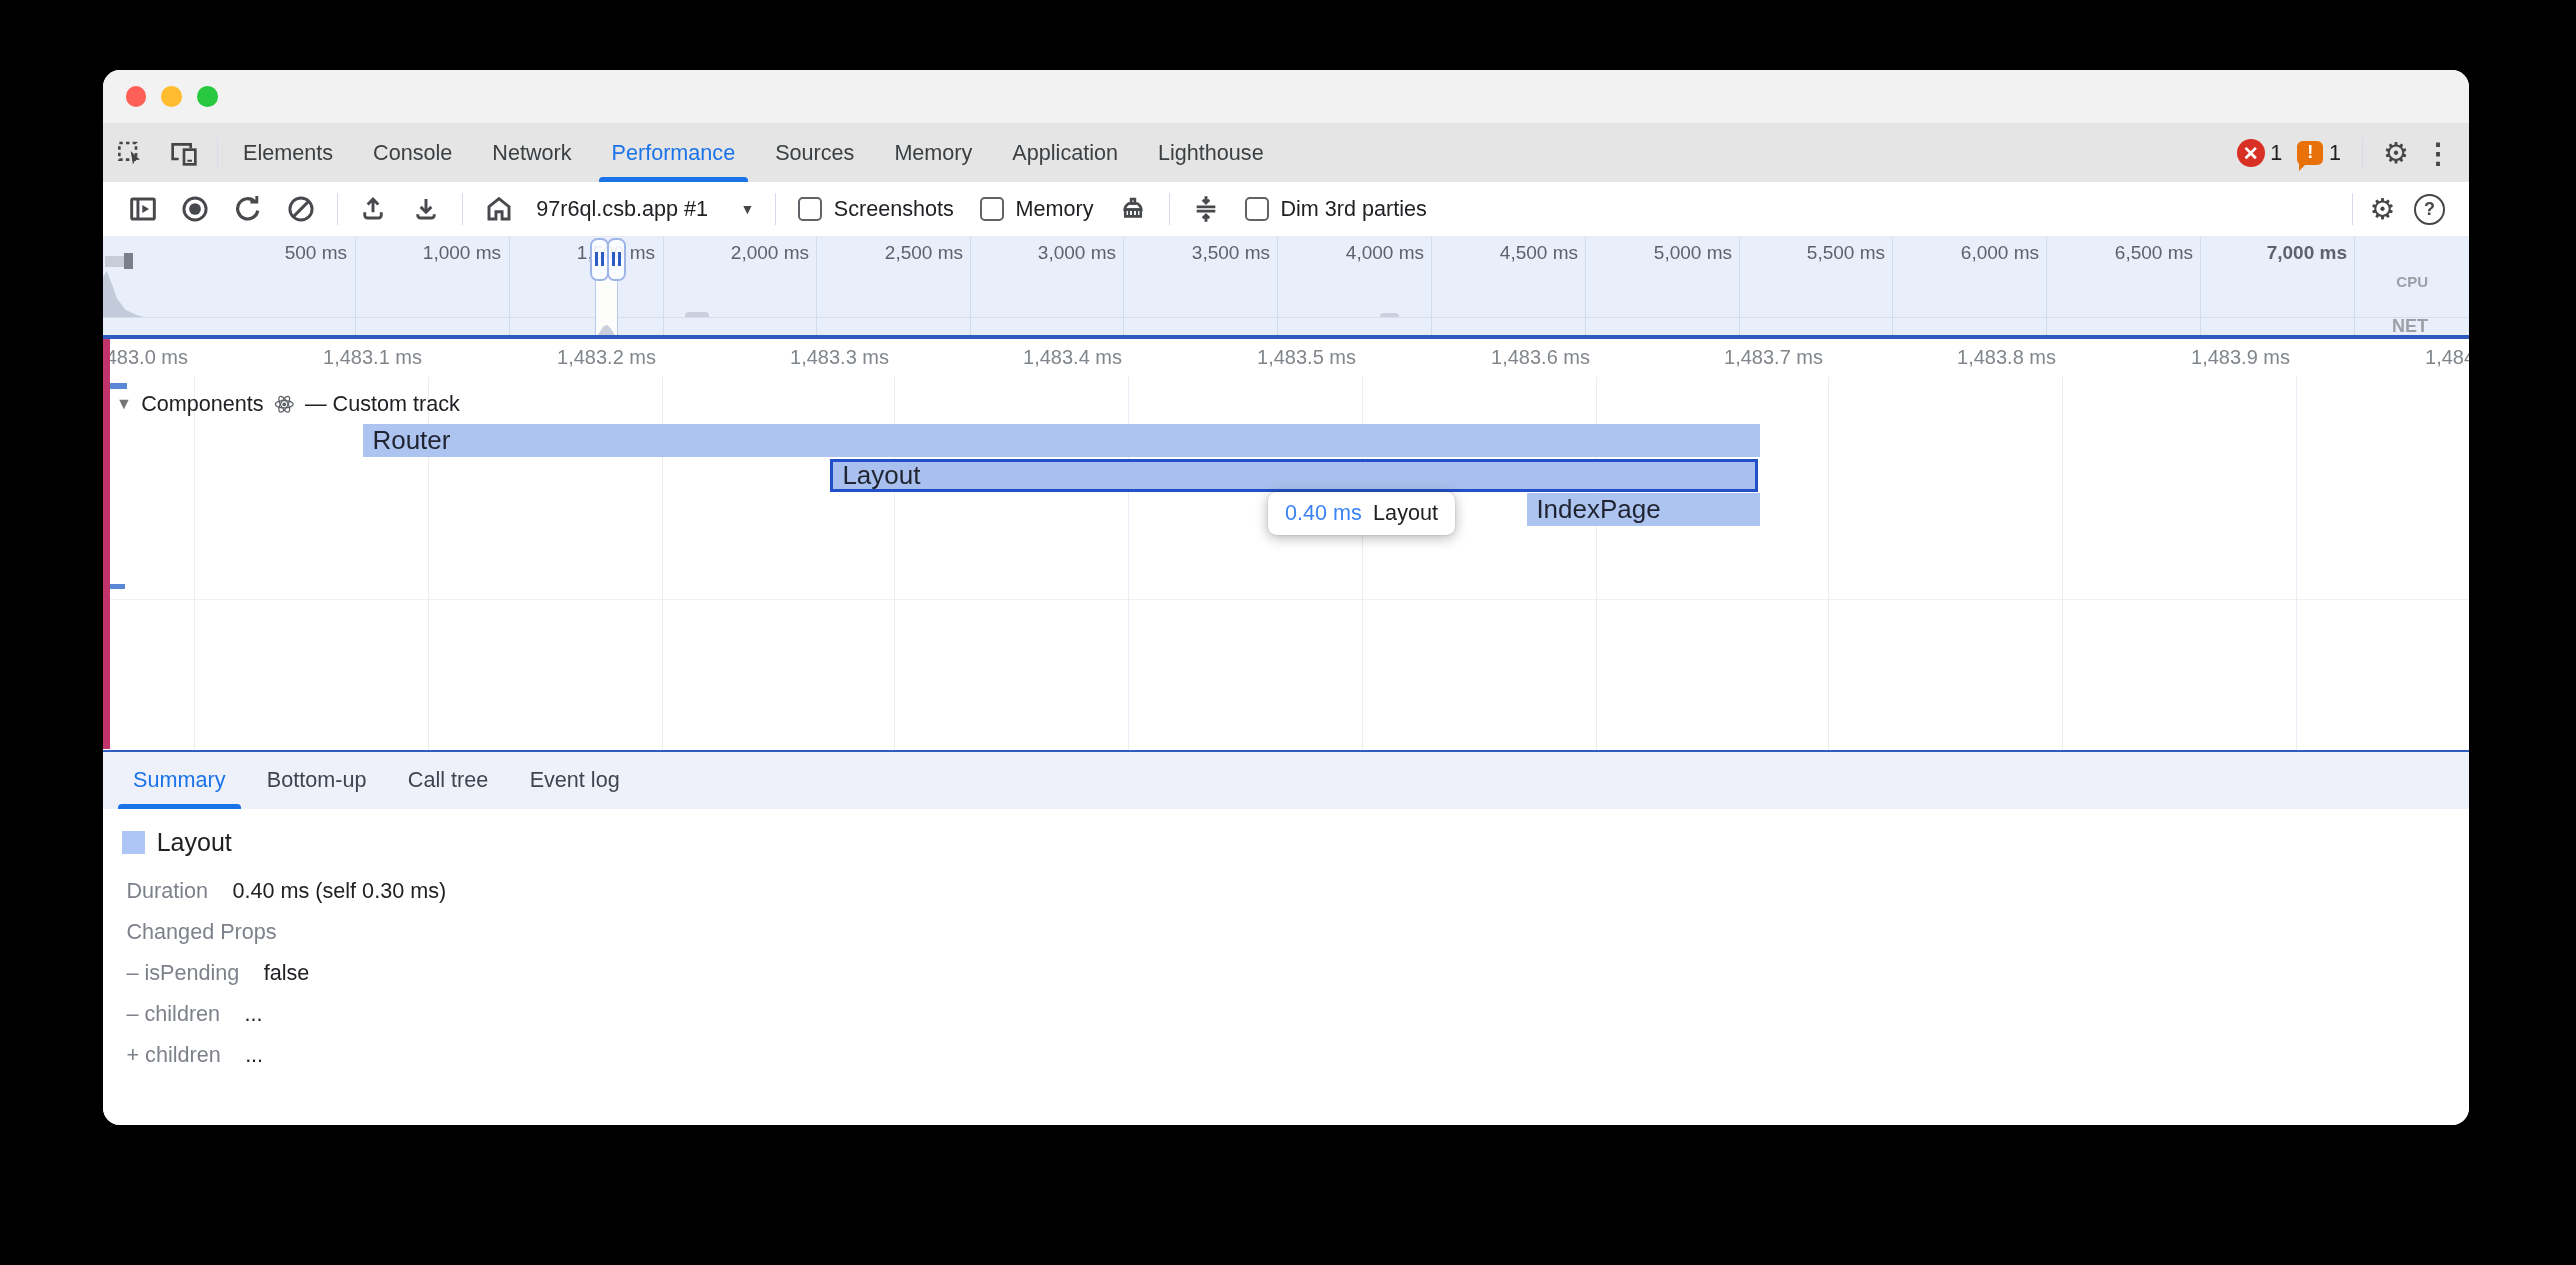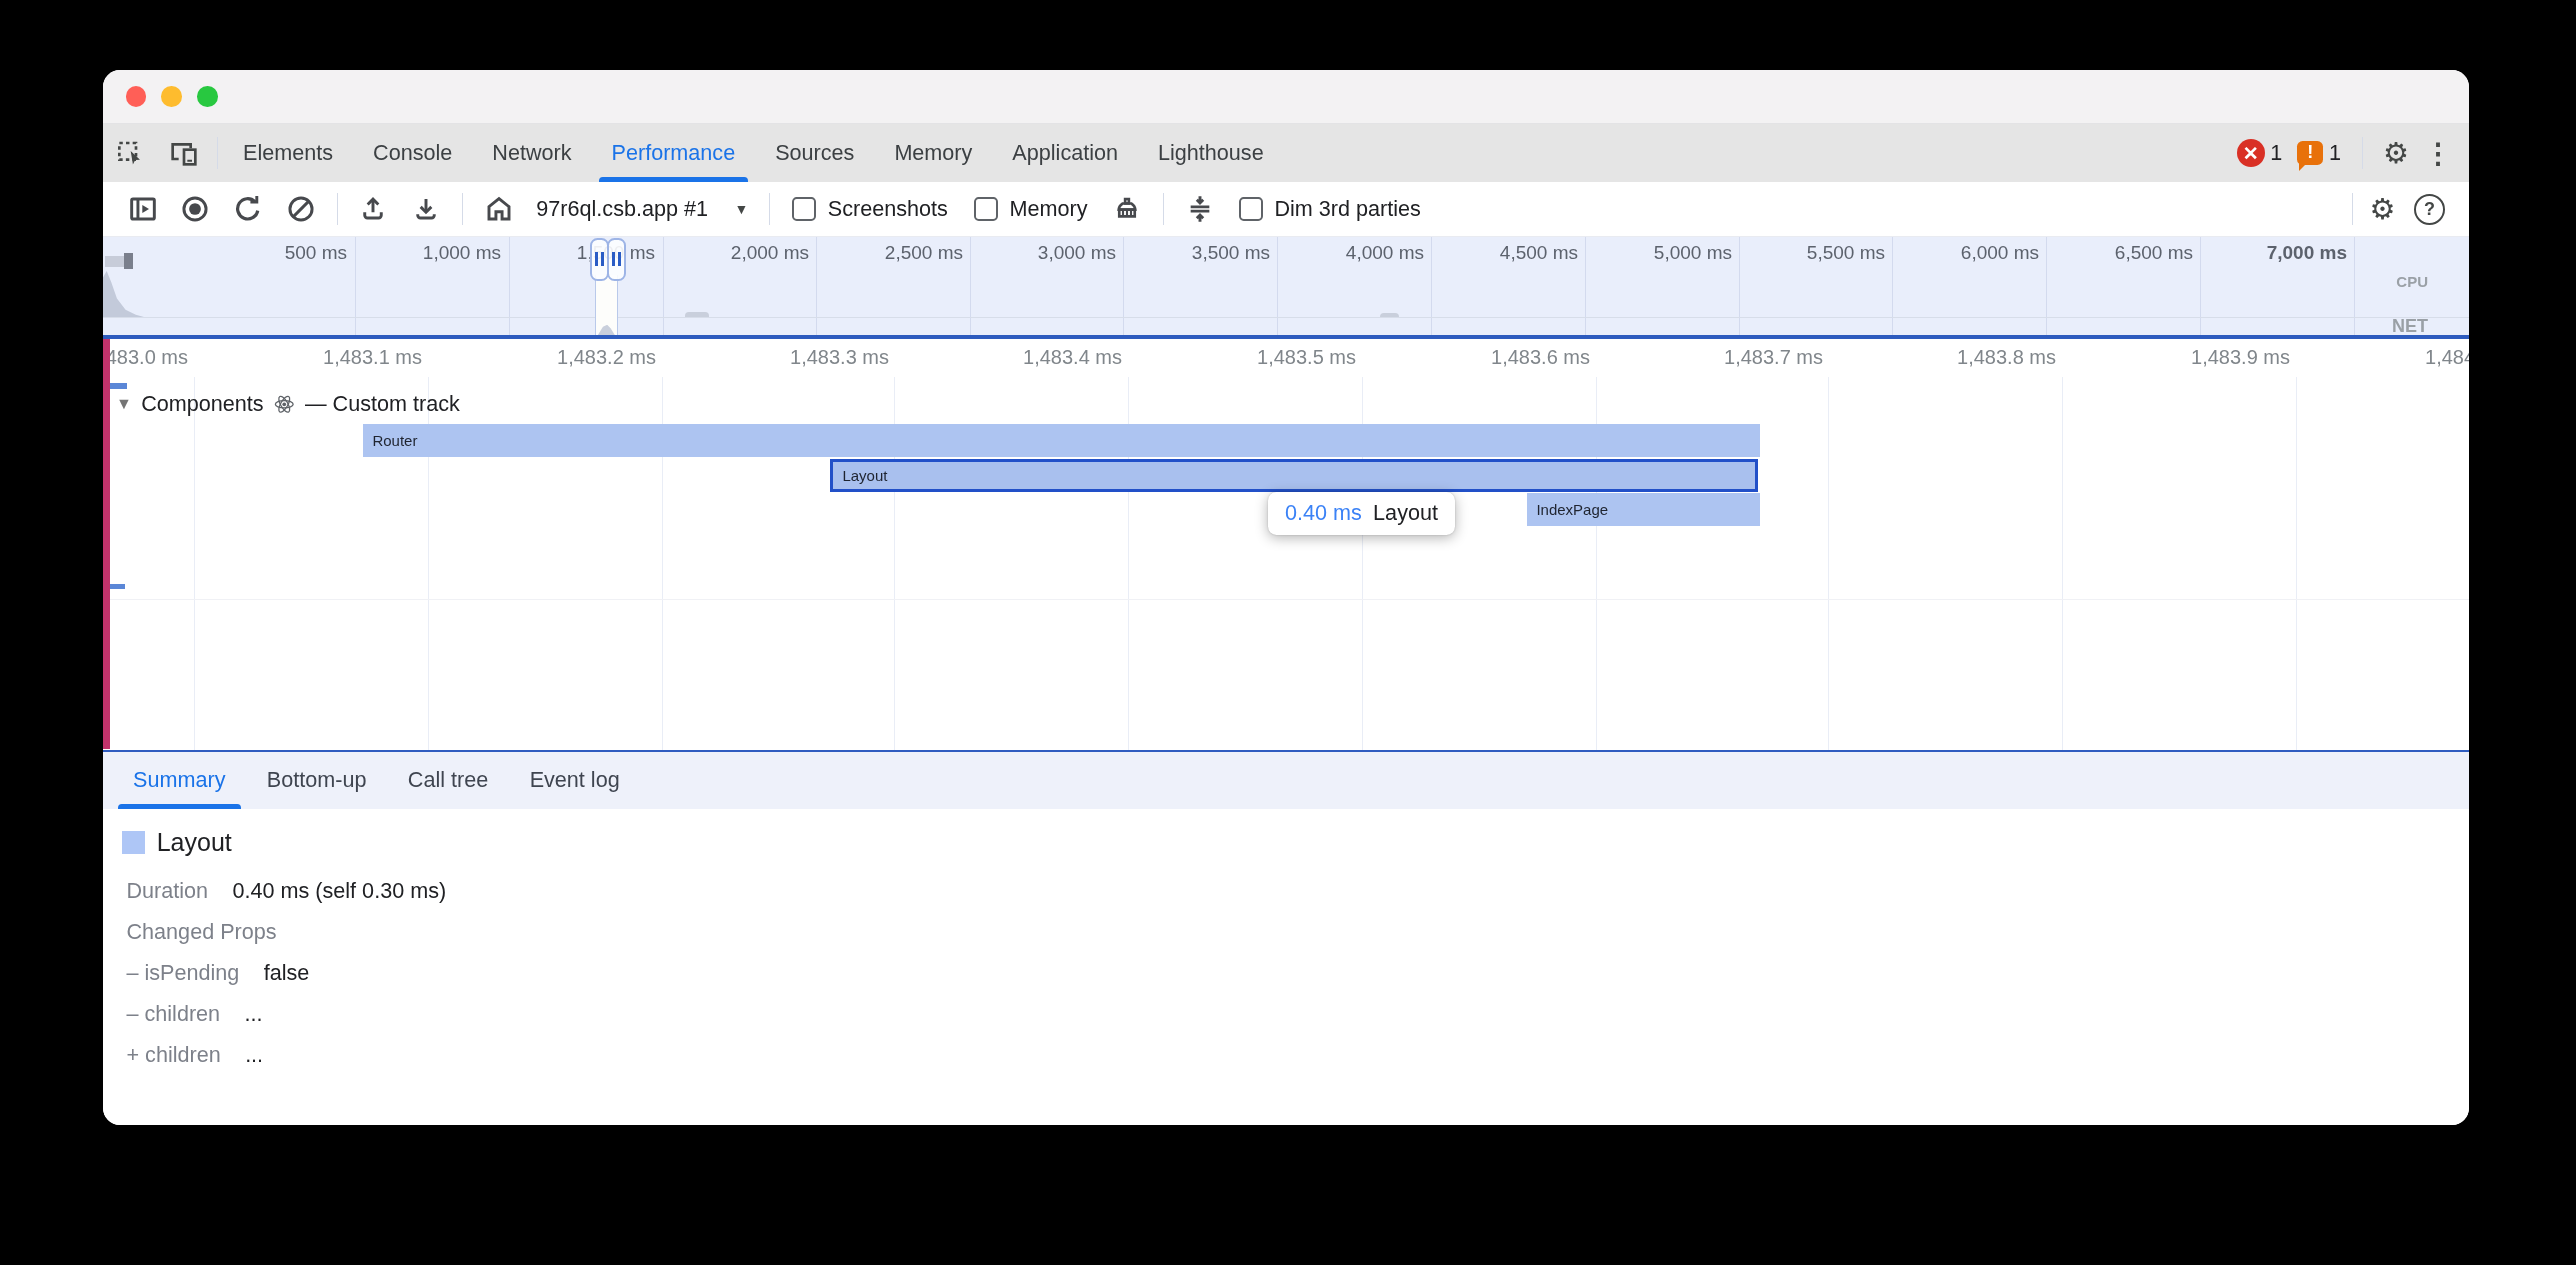--- a/index.html
+++ b/index.html
@@ -29,21 +29,21 @@
     display:flex;align-items:center;justify-content:center;position:relative;}
   .warn-badge::after{content:"";position:absolute;left:1.9px;bottom:-5.6px;border:4.7px solid transparent;border-top-color:#e8710a;border-left-color:#e8710a;}
   .count{font-size:21.6px;color:#202124;}
   .gear{font-size:29px;color:#444746;line-height:1;}
   .kebab{font-size:28px;color:#444746;font-weight:700;letter-spacing:0;}
 
   
   .toolbar{height:54px;background:#fff;flex:none;display:flex;align-items:center;padding:0 15px;gap:3.8px;border-bottom:0.9px solid #e9ebf1;font-size:21.6px;color:#202124;}
   .tbtn{width:49px;height:41px;display:flex;align-items:center;justify-content:center;flex:none;}
   .tb-div{width:0.9px;height:32px;background:#d5dbe8;margin:0 7.5px;flex:none;}
-  .target-select{display:flex;align-items:center;gap:2px;padding:0 9.4px;white-space:nowrap;}
+  .target-select{display:flex;align-items:center;gap:8px;padding:0 9.4px;white-space:nowrap;}
   .dd-arrow{font-size:14px;color:#444746;margin-left:24.4px;}
   .checkctl{display:flex;align-items:center;gap:11.3px;padding:0 11.3px;white-space:nowrap;}
   .cbox{width:20px;height:20px;border:2.3px solid #5f6368;border-radius:4.7px;background:#fff;flex:none;}
   .toolbar-right{margin-left:auto;display:flex;align-items:center;gap:9.4px;}
   .helpcircle{width:27px;height:27px;border:2.4px solid #444746;border-radius:50%;color:#444746;
     font-size:18px;font-weight:700;display:flex;align-items:center;justify-content:center;}
 
   
   .minimap{height:98px;background:#e9eefb;flex:none;position:relative;overflow:hidden;}
   .mm-grid{position:absolute;top:0;bottom:0;width:0.9px;background:#d3daee;}
@@ -64,21 +64,21 @@
 
   
   .chart-region{position:relative;flex:none;}
   .ruler{height:38px;background:#fff;position:relative;overflow:hidden;}
   .r-label{position:absolute;top:7.5px;width:165px;text-align:right;font-size:20px;color:#80868b;white-space:nowrap;}
   .flame{height:373px;background:#fff;position:relative;overflow:hidden;}
   .f-grid{position:absolute;top:0;bottom:0;width:0.9px;background:#e9edf6;}
   .pink-line{position:absolute;left:0;top:0;width:6.6px;height:410px;background:#c2336b;z-index:5;}
   .track-header{position:absolute;left:13px;top:14px;display:flex;align-items:center;gap:9.4px;font-size:21.6px;color:#202124;z-index:3;}
   .tri{color:#757575;font-size:16px;}
-  .bar{position:absolute;height:33px;background:#adc4f1;display:flex;align-items:center;font-size:15px;color:#1f2430;
+  .bar{position:absolute;height:33px;background:#adc4f1;display:flex;align-items:center;font-size:26px;color:#1f2430;
     padding-left:9.4px;box-sizing:border-box;white-space:nowrap;overflow:hidden;}
   .bar.selected{border:3.8px solid #2250c8;background:#a9c0ee;}
   .blue-dash{position:absolute;height:5.6px;background:#5b87d7;z-index:4;}
   .f-hline{position:absolute;left:0;right:0;top:222px;height:0.9px;background:#f0f1f5;}
   .tooltip{position:absolute;background:#fff;border-radius:8.4px;box-shadow:0 2.8px 13px rgba(0,0,0,.3),0 0 1.9px rgba(0,0,0,.2);
     padding:8.4px 17px;display:flex;gap:11.3px;font-size:21.6px;z-index:6;align-items:center;white-space:nowrap;}
   .tt-dur{color:#3b82f6;}
   .tt-name{color:#202124;}
 
   

